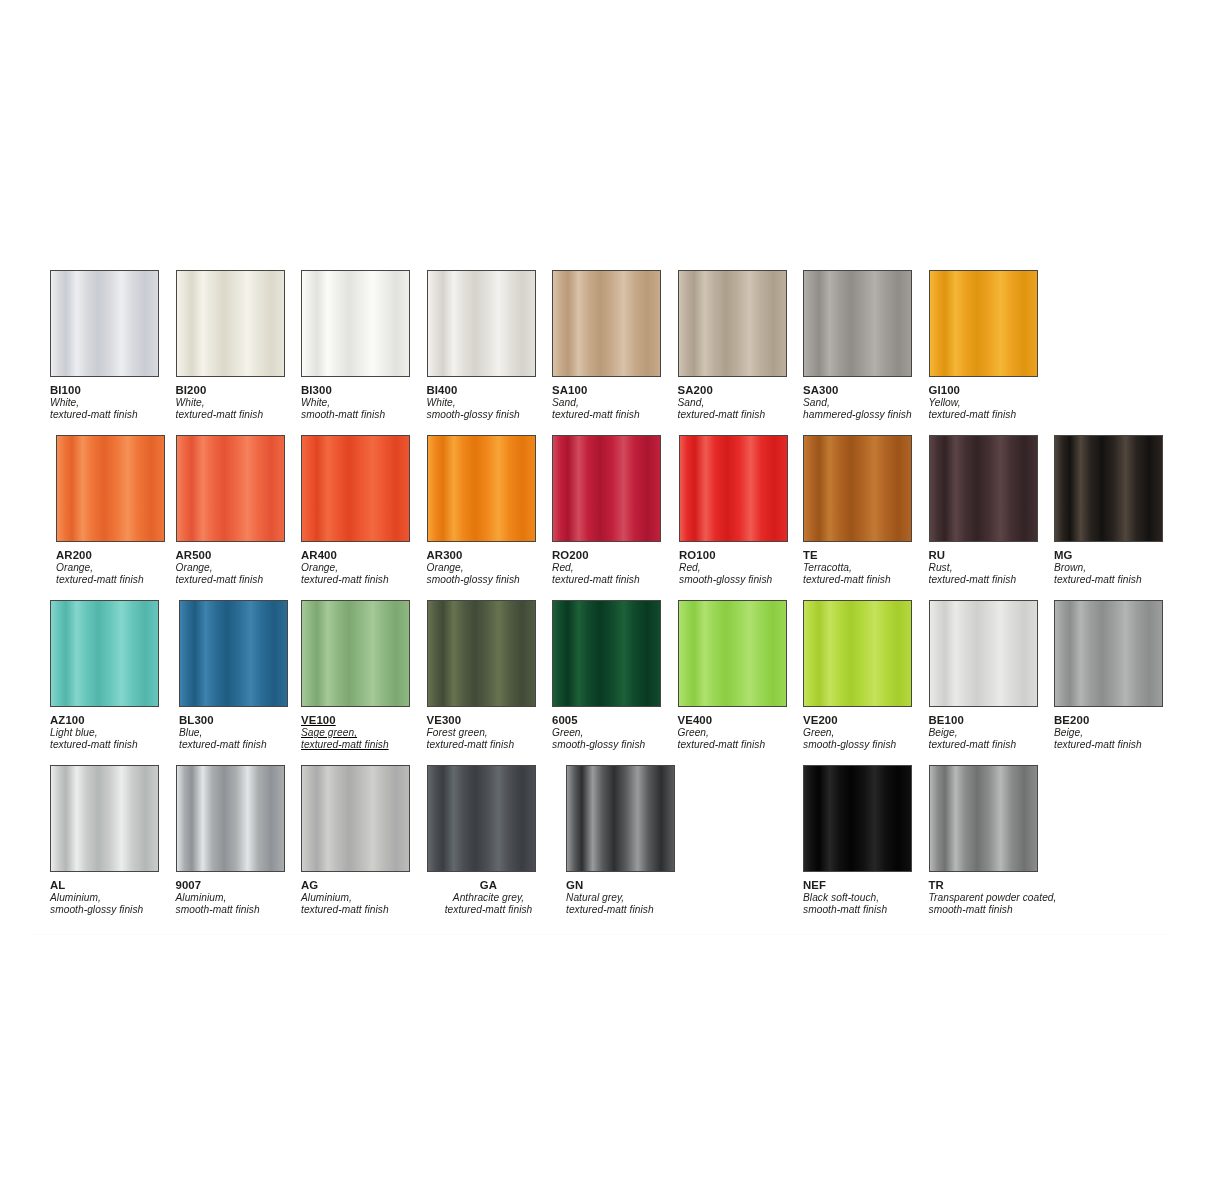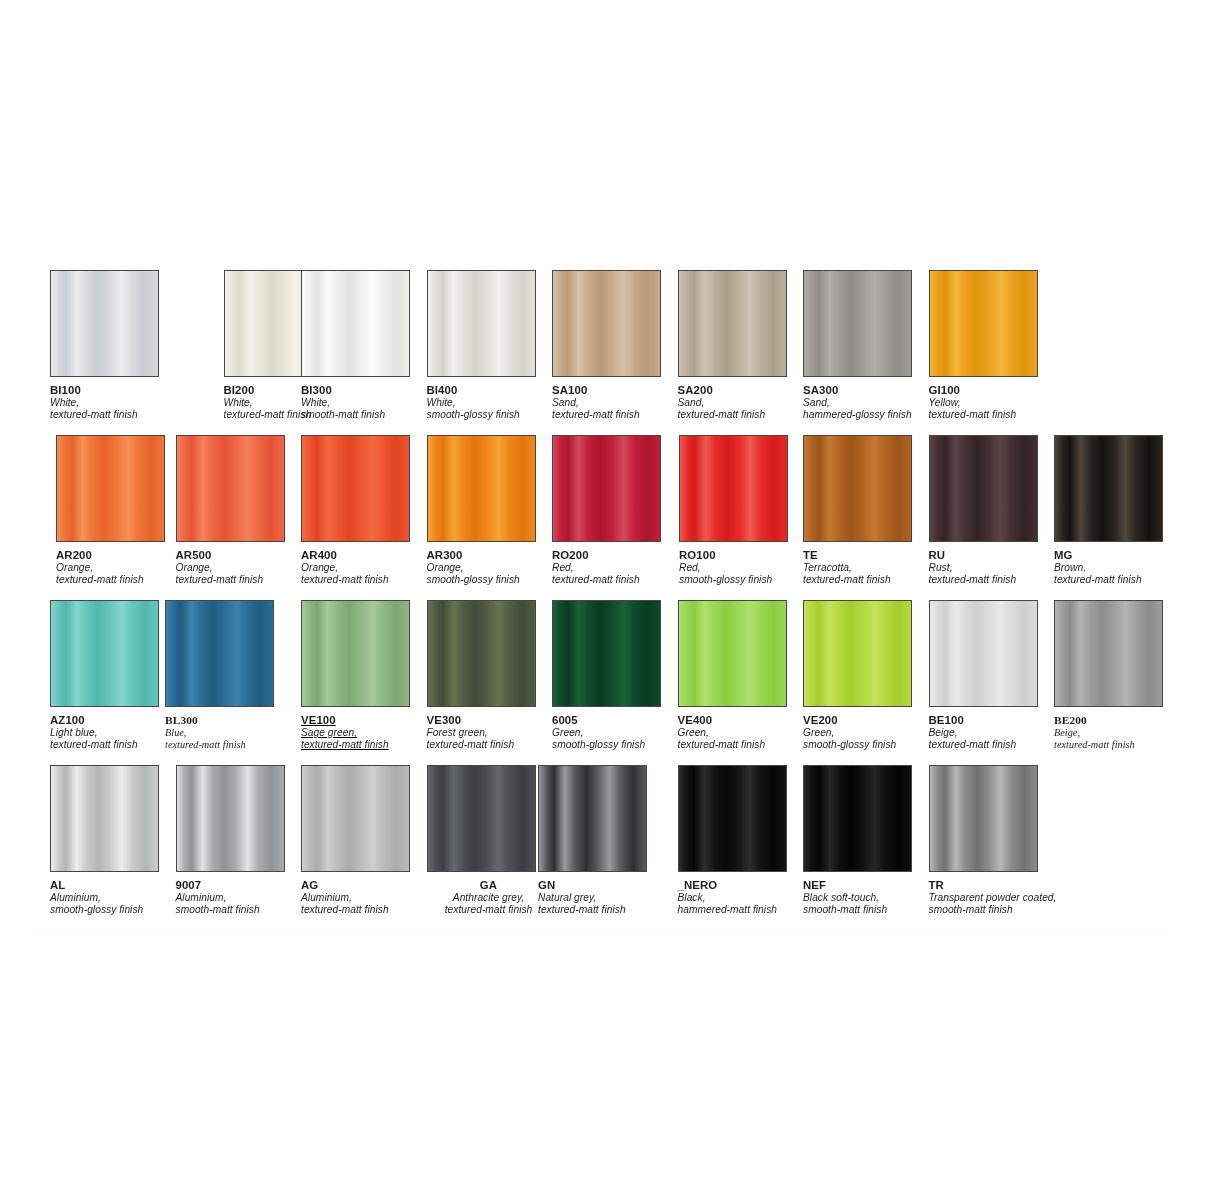--- a/index.html
+++ b/index.html
@@ -117,21 +117,21 @@
         <div class="cell" style="left: 0px;">
           <div class="swatch" style="border-color: rgb(72, 70, 68); background: rgb(217, 218, 222);">
             <div class="sheen" style="background: linear-gradient(90deg, rgb(236, 238, 241) 0%, rgb(217, 218, 222) 7%, rgb(201, 204, 210) 14%, rgb(236, 238, 241) 24%, rgb(217, 218, 222) 33%, rgb(201, 204, 210) 44%, rgb(217, 218, 222) 55%, rgb(236, 238, 241) 66%, rgb(217, 218, 222) 76%, rgb(201, 204, 210) 88%, rgb(217, 218, 222) 100%);"></div>
           </div>
           <div class="labels">
             <div class="code">BI100</div>
             <div class="desc">White,</div>
             <div class="desc">textured-matt finish</div>
           </div>
         </div>
-        <div class="cell" style="left: 125.5px; margin-left: 48px;">
+        <div class="cell" style="left: 125.5px;">
           <div class="swatch" style="border-color: rgb(72, 70, 68); background: rgb(232, 230, 218);">
             <div class="sheen" style="background: linear-gradient(90deg, rgb(245, 243, 234) 0%, rgb(232, 230, 218) 7%, rgb(220, 217, 203) 14%, rgb(245, 243, 234) 24%, rgb(232, 230, 218) 33%, rgb(220, 217, 203) 44%, rgb(232, 230, 218) 55%, rgb(245, 243, 234) 66%, rgb(232, 230, 218) 76%, rgb(220, 217, 203) 88%, rgb(232, 230, 218) 100%);"></div>
           </div>
           <div class="labels">
             <div class="code">BI200</div>
             <div class="desc">White,</div>
             <div class="desc">textured-matt finish</div>
           </div>
         </div>
         <div class="cell" style="left: 251px;">
@@ -291,21 +291,21 @@
         <div class="cell" style="left: 0px;">
           <div class="swatch" style="border-color: rgb(72, 70, 68); background: rgb(103, 198, 187);">
             <div class="sheen" style="background: linear-gradient(90deg, rgb(132, 214, 204) 0%, rgb(103, 198, 187) 7%, rgb(83, 182, 171) 14%, rgb(132, 214, 204) 24%, rgb(103, 198, 187) 33%, rgb(83, 182, 171) 44%, rgb(103, 198, 187) 55%, rgb(132, 214, 204) 66%, rgb(103, 198, 187) 76%, rgb(83, 182, 171) 88%, rgb(103, 198, 187) 100%);"></div>
           </div>
           <div class="labels">
             <div class="code">AZ100</div>
             <div class="desc">Light blue,</div>
             <div class="desc">textured-matt finish</div>
           </div>
         </div>
-        <div class="cell" style="left: 115px; font-family: Liberation Serif, serif;">
+        <div class="cell" style="left: 129px;">
           <div class="swatch" style="border-color: rgb(72, 70, 68); background: rgb(43, 109, 150);">
             <div class="sheen" style="background: linear-gradient(90deg, rgb(61, 131, 173) 0%, rgb(43, 109, 150) 7%, rgb(31, 92, 130) 14%, rgb(61, 131, 173) 24%, rgb(43, 109, 150) 33%, rgb(31, 92, 130) 44%, rgb(43, 109, 150) 55%, rgb(61, 131, 173) 66%, rgb(43, 109, 150) 76%, rgb(31, 92, 130) 88%, rgb(43, 109, 150) 100%);"></div>
           </div>
           <div class="labels">
             <div class="code">BL300</div>
             <div class="desc">Blue,</div>
             <div class="desc">textured-matt finish</div>
           </div>
         </div>
         <div class="cell" style="left: 251px; text-decoration: underline;">
@@ -361,21 +361,21 @@
         <div class="cell" style="left: 878.5px;">
           <div class="swatch" style="border-color: rgb(72, 70, 68); background: rgb(220, 221, 219);">
             <div class="sheen" style="background: linear-gradient(90deg, rgb(234, 235, 233) 0%, rgb(220, 221, 219) 7%, rgb(207, 208, 206) 14%, rgb(234, 235, 233) 24%, rgb(220, 221, 219) 33%, rgb(207, 208, 206) 44%, rgb(220, 221, 219) 55%, rgb(234, 235, 233) 66%, rgb(220, 221, 219) 76%, rgb(207, 208, 206) 88%, rgb(220, 221, 219) 100%);"></div>
           </div>
           <div class="labels">
             <div class="code">BE100</div>
             <div class="desc">Beige,</div>
             <div class="desc">textured-matt finish</div>
           </div>
         </div>
-        <div class="cell" style="left: 1004px; font-family: Liberation Serif, serif;">
+        <div class="cell" style="left: 1004px;">
           <div class="swatch" style="border-color: rgb(72, 70, 68); background: rgb(157, 158, 158);">
             <div class="sheen" style="background: linear-gradient(90deg, rgb(179, 180, 180) 0%, rgb(157, 158, 158) 7%, rgb(140, 141, 141) 14%, rgb(179, 180, 180) 24%, rgb(157, 158, 158) 33%, rgb(140, 141, 141) 44%, rgb(157, 158, 158) 55%, rgb(179, 180, 180) 66%, rgb(157, 158, 158) 76%, rgb(140, 141, 141) 88%, rgb(157, 158, 158) 100%);"></div>
           </div>
           <div class="labels">
             <div class="code">BE200</div>
             <div class="desc">Beige,</div>
             <div class="desc">textured-matt finish</div>
           </div>
         </div>
       </div>
@@ -413,38 +413,28 @@
         <div class="cell" style="left: 376.5px; text-align: center;">
           <div class="swatch" style="border-color: rgb(72, 70, 68); background: rgb(75, 79, 83);">
             <div class="sheen" style="background: linear-gradient(90deg, rgb(99, 104, 109) 0%, rgb(75, 79, 83) 7%, rgb(58, 62, 66) 14%, rgb(99, 104, 109) 24%, rgb(75, 79, 83) 33%, rgb(58, 62, 66) 44%, rgb(75, 79, 83) 55%, rgb(99, 104, 109) 66%, rgb(75, 79, 83) 76%, rgb(58, 62, 66) 88%, rgb(75, 79, 83) 100%);"></div>
           </div>
           <div class="labels">
             <div class="code">GA</div>
             <div class="desc">Anthracite grey,</div>
             <div class="desc">textured-matt finish</div>
           </div>
         </div>
-        <div class="cell" style="left: 488px;">
+        <div class="cell" style="left: 516px;">
           <div class="swatch" style="border-color: rgb(72, 70, 68); background: rgb(90, 91, 93);">
             <div class="sheen" style="background: linear-gradient(90deg, rgb(154, 155, 157) 0%, rgb(90, 91, 93) 7%, rgb(45, 46, 48) 14%, rgb(154, 155, 157) 24%, rgb(90, 91, 93) 33%, rgb(45, 46, 48) 44%, rgb(90, 91, 93) 55%, rgb(154, 155, 157) 66%, rgb(90, 91, 93) 76%, rgb(45, 46, 48) 88%, rgb(90, 91, 93) 100%);"></div>
           </div>
           <div class="labels">
             <div class="code">GN</div>
             <div class="desc">Natural grey,</div>
             <div class="desc">textured-matt finish</div>
-          </div>
-        </div>
-        <div class="cell" style="left: 627.5px;">
-          <div class="swatch" style="border-color: rgb(72, 70, 68); background: rgb(19, 19, 19);">
-            <div class="sheen" style="background: linear-gradient(90deg, rgb(45, 45, 45) 0%, rgb(19, 19, 19) 7%, rgb(6, 6, 6) 14%, rgb(45, 45, 45) 24%, rgb(19, 19, 19) 33%, rgb(6, 6, 6) 44%, rgb(19, 19, 19) 55%, rgb(45, 45, 45) 66%, rgb(19, 19, 19) 76%, rgb(6, 6, 6) 88%, rgb(19, 19, 19) 100%);"></div>
-          </div>
-          <div class="labels">
-            <div class="code">_NERO</div>
-            <div class="desc">Black,</div>
-            <div class="desc">hammered-matt finish</div>
           </div>
         </div>
         <div class="cell" style="left: 753px;">
           <div class="swatch" style="border-color: rgb(72, 70, 68); background: rgb(16, 16, 16);">
             <div class="sheen" style="background: linear-gradient(90deg, rgb(38, 38, 38) 0%, rgb(16, 16, 16) 7%, rgb(4, 4, 4) 14%, rgb(38, 38, 38) 24%, rgb(16, 16, 16) 33%, rgb(4, 4, 4) 44%, rgb(16, 16, 16) 55%, rgb(38, 38, 38) 66%, rgb(16, 16, 16) 76%, rgb(4, 4, 4) 88%, rgb(16, 16, 16) 100%);"></div>
           </div>
           <div class="labels">
             <div class="code">NEF</div>
             <div class="desc">Black soft-touch,</div>
             <div class="desc">smooth-matt finish</div>

